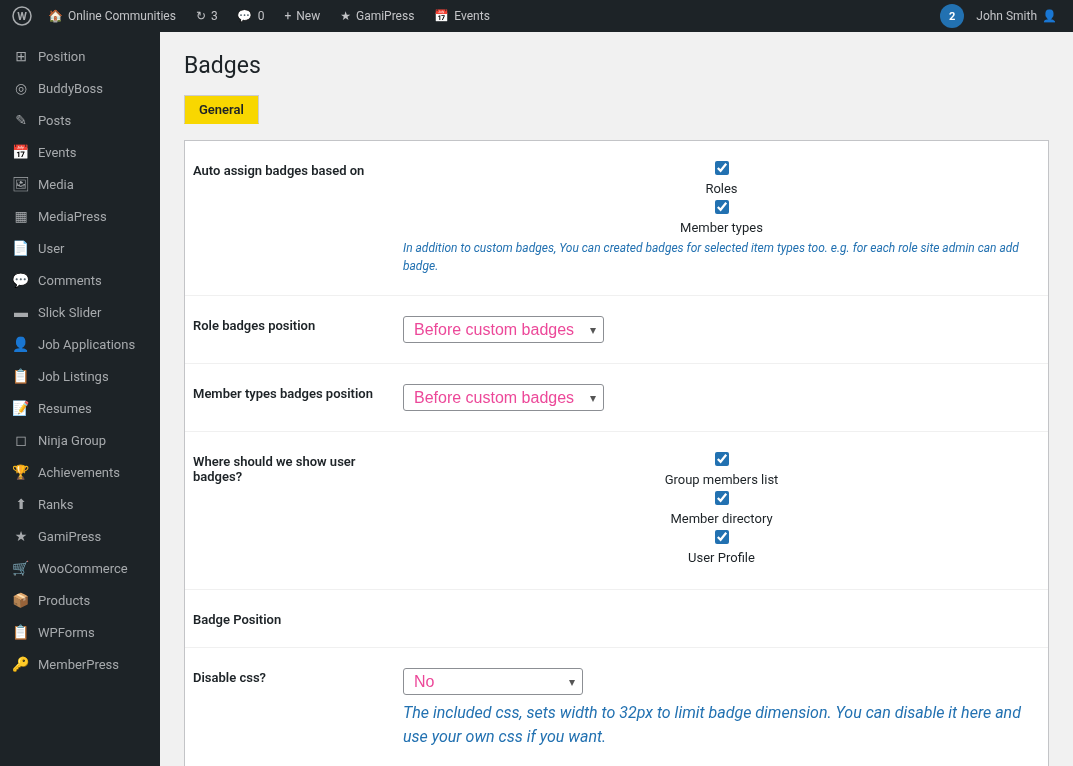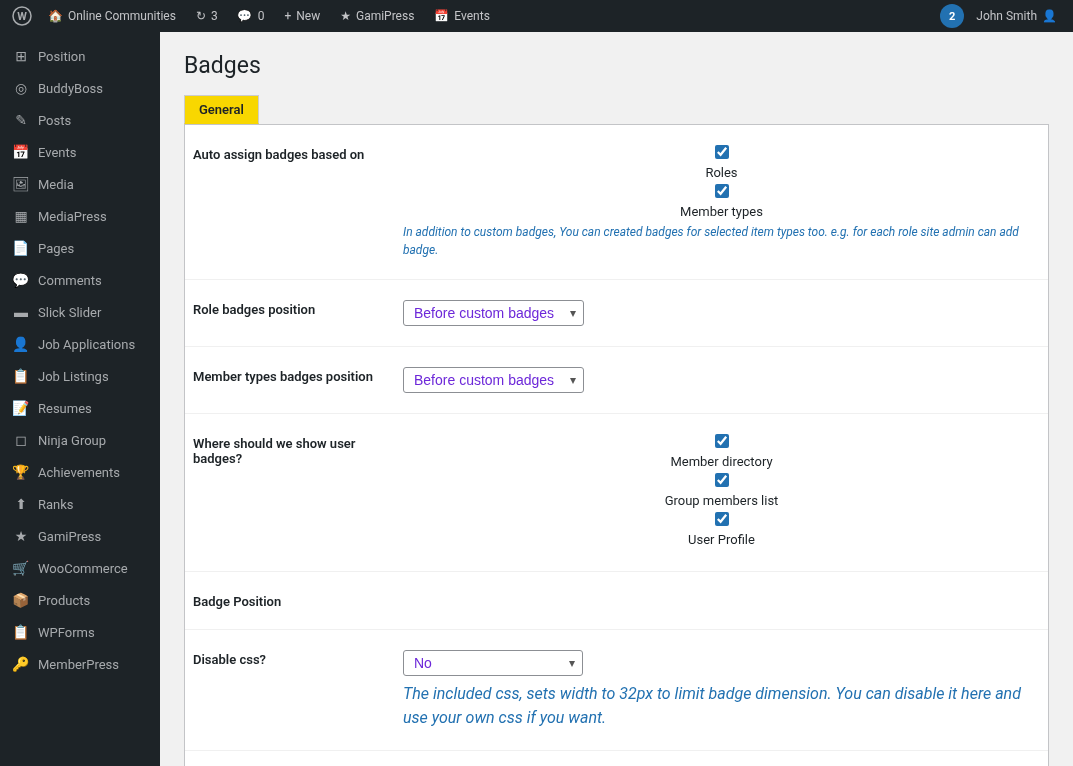--- a/index.html
+++ b/index.html
@@ -24,37 +24,37 @@
     .sidebar-item .icon { width: 18px; height: 18px; display: flex; align-items: center; justify-content: center; flex-shrink: 0; font-size: 14px; }
 
     
     .content { flex: 1; overflow-y: auto; padding: 20px 24px; }
     .content::-webkit-scrollbar { width: 8px; }
     .content::-webkit-scrollbar-thumb { background: #c3c4c7; }
 
     .page-title { font-size: 23px; font-weight: 400; color: #1d2327; margin-bottom: 16px; }
 
     
-    .tabs { display: flex; margin-bottom: 0; }
+    .tabs { display: flex; margin-bottom: 16px; }
     .tab { padding: 6px 14px; font-size: 13px; cursor: pointer; border: 1px solid transparent; }
     .tab.active { background: #f8d700; border-color: #ccc; border-bottom-color: #f8d700; font-weight: 600; color: #1d2327; }
 
     
     .panel { background: #fff; border: 1px solid #c3c4c7; padding: 0; margin-top: 0; }
     .settings-row { display: flex; align-items: flex-start; padding: 20px 8px; border-bottom: 1px solid #f0f0f0; }
     .settings-row:last-child { border-bottom: none; }
     .settings-label { width: 210px; flex-shrink: 0; font-weight: 600; color: #1d2327; font-size: 13px; padding-top: 2px; }
     .settings-control { flex: 1; }
     .checkbox-row { display: flex; align-items: center; gap: 6px; margin-bottom: 4px; color: #1d2327; font-size: 13px; flex-direction: column; }
     .checkbox-row input[type=checkbox] { accent-color: #2271b1; width: 14px; height: 14px; }
     .helper-text { color: #2271b1; font-style: italic; font-size: 12px; margin-top: 4px; line-height: 1.5; }
 
     
     .select-wrap { position: relative; display: inline-block; }
-    .select-wrap select { appearance: none; -webkit-appearance: none; background: #fff; border: 1px solid #8c8f94; border-radius: 3px; padding: 4px 28px 4px 10px; font-size: 14px; color: #6d28d9; cursor: pointer; min-width: 180px; }
+    .select-wrap select { appearance: none; -webkit-appearance: none; background: #fff; border: 1px solid #8c8f94; border-radius: 3px; padding: 4px 28px 4px 10px; font-size: 16px; color: #ec4899; cursor: pointer; min-width: 180px; }
     .select-wrap::after { content: "▾"; position: absolute; right: 8px; top: 50%; transform: translateY(-50%); pointer-events: none; color: #555; font-size: 12px; }
 
     
     .save-section { padding: 16px 24px; }
     .save-btn { background: #2271b1; color: #fff; border: 2px solid #c00; border-radius: 11px; padding: 8px 18px; font-size: 13px; cursor: pointer; font-weight: 500; }
 
     
     .info-text { color: #2271b1; font-style: italic; font-size: 16px; margin-top: 6px; line-height: 1.5; }
   </style>
 </head>
@@ -122,21 +122,21 @@
     <div class="sidebar-item">
       <span class="icon">🖼</span>
       <span>Media</span>
     </div>
     <div class="sidebar-item">
       <span class="icon">▦</span>
       <span>MediaPress</span>
     </div>
     <div class="sidebar-item">
       <span class="icon">📄</span>
-      <span>Pages</span>
+      <span>User</span>
     </div>
     <div class="sidebar-item">
       <span class="icon">💬</span>
       <span>Comments</span>
     </div>
     <div class="sidebar-item">
       <span class="icon">▬</span>
       <span>Slick Slider</span>
     </div>
     <div class="sidebar-item">
@@ -230,26 +230,26 @@
               <option value="after">After custom badges</option>
             </select>
           </div>
         </div>
       </div>
 
       <div class="settings-row">
         <div class="settings-label">Where should we show user badges?</div>
         <div class="settings-control">
           <div class="checkbox-row">
+            <input type="checkbox" checked="" id="group-members-cb" style="">
+            <label for="group-members-cb">Group members list</label>
+          </div>
+          <div class="checkbox-row">
             <input type="checkbox" checked="" id="member-dir-cb" style="">
             <label for="member-dir-cb">Member directory</label>
-          </div>
-          <div class="checkbox-row">
-            <input type="checkbox" checked="" id="group-members-cb" style="">
-            <label for="group-members-cb">Group members list</label>
           </div>
           <div class="checkbox-row">
             <input type="checkbox" checked="" id="user-profile-cb" style="">
             <label for="user-profile-cb">User Profile</label>
           </div>
         </div>
       </div>
 
       <div class="settings-row">
         <div class="settings-label">Badge Position</div>

